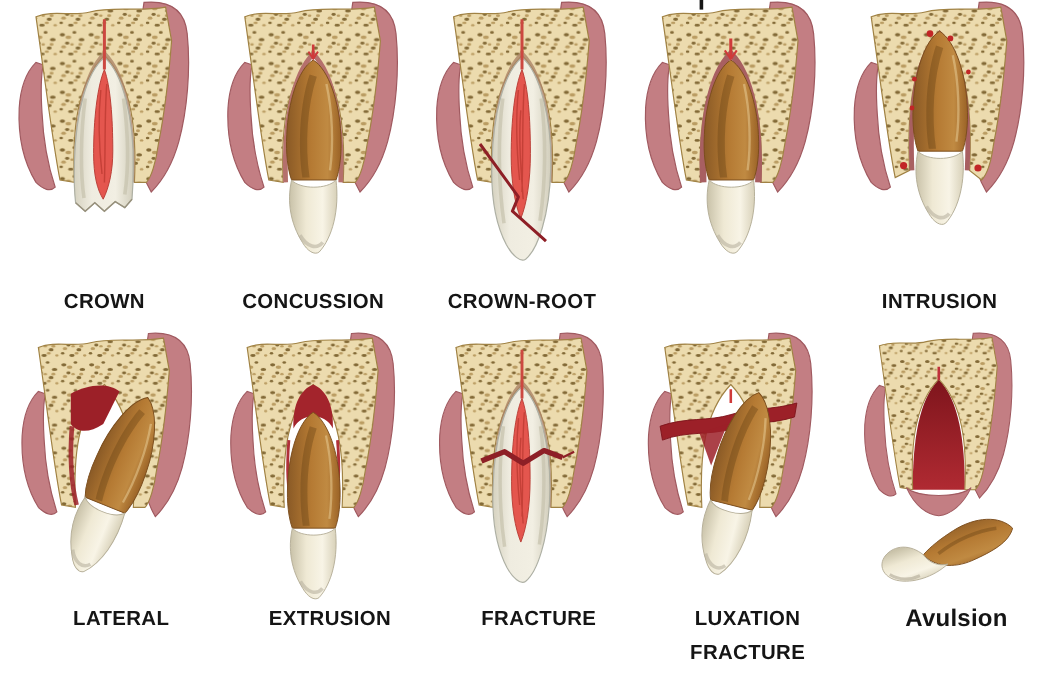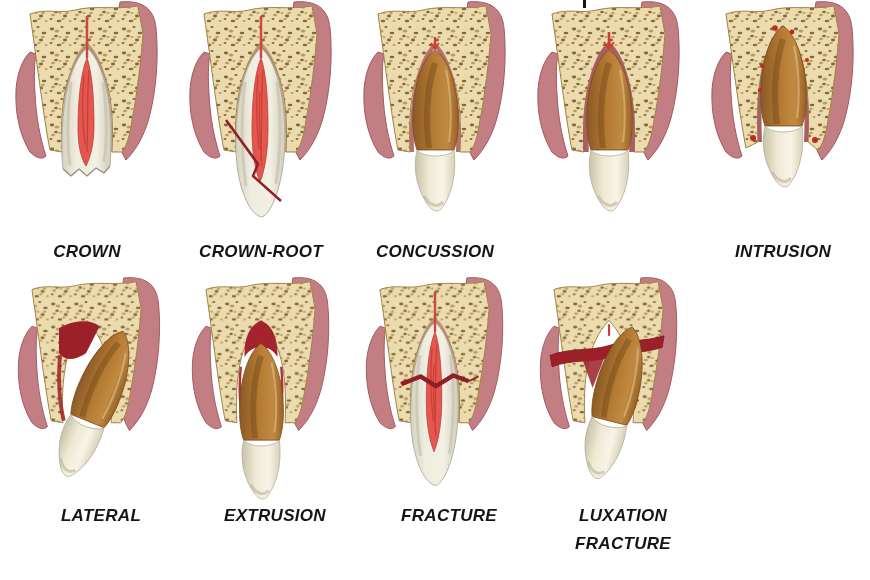--- a/index.html
+++ b/index.html
@@ -1,21 +1,21 @@
 <!DOCTYPE html>
 <html><head>
 <meta charset="utf-8">
 <style>
   html,body{margin:0;padding:0;background:#ffffff;}
   .canvas{
     position:relative;width:870px;height:580px;background:#fff;overflow:hidden;
     font-family:"Liberation Sans","DejaVu Sans",sans-serif;
   }
   .top-mark{position:absolute;left:583px;top:0;width:3px;height:8px;background:#161616;}
-  .grid{position:absolute;left:0;top:0;width:870px;display:grid;grid-template-columns:repeat(5,174px);font-style:italic;}
+  .grid{position:absolute;left:0;top:0;width:870px;display:grid;grid-template-columns:repeat(5,174px);}
   figure.cell{margin:0;display:flex;flex-direction:column;align-items:center;height:276px;}
   figure.cell.r2{height:304px;}
   .cell svg{display:block;flex:0 0 auto;}
   figcaption.cap{
     margin-top:6px;text-align:center;font-weight:bold;font-size:17px;
     letter-spacing:.3px;color:#151515;line-height:28px;white-space:nowrap;
   }
   figure.cell.r2 figcaption.cap{margin-top:2px;margin-left:28px;}
   figcaption.cap span{display:block;}
   figcaption.cap.avulsion{font-size:20px;margin-top:12px;letter-spacing:.2px;}
@@ -131,43 +131,43 @@
       <figcaption class="cap">
         <span>CROWN</span>
       </figcaption>
     </figure>
 
     <figure class="cell">
       <svg width="174" height="232" viewBox="0 0 174 232">
         <use href="#gumL"></use>
         <use href="#gumR"></use>
         <use href="#boneStd"></use>
+        <use href="#rimArch" stroke="#b5706c" stroke-width="4"></use>
+        <use href="#toothWhole"></use>
+        <g>
+          <path d="M87 37 L87 49" stroke="#cf3a3a" stroke-width="2.2" fill="none"></path>
+          <path d="M83 43 L87 49 L91 43" stroke="#cf3a3a" stroke-width="1.6" fill="none"></path>
+        </g>
+      </svg>
+      <figcaption class="cap">
+        <span>CONCUSSION</span>
+      </figcaption>
+    </figure>
+
+    <figure class="cell">
+      <svg width="174" height="232" viewBox="0 0 174 232">
+        <use href="#gumL"></use>
+        <use href="#gumR"></use>
+        <use href="#boneStd"></use>
         <use href="#rimArch" stroke="#ab8468" stroke-width="4" opacity="0.8"></use>
         <use href="#toothXsec"></use>
         <path d="M52 120 L84 164 L79 176 L107 201" fill="none" stroke="#8e1f26" stroke-width="2.5" stroke-linejoin="round"></path>
       </svg>
       <figcaption class="cap">
         <span>CROWN-ROOT</span>
-      </figcaption>
-    </figure>
-
-    <figure class="cell">
-      <svg width="174" height="232" viewBox="0 0 174 232">
-        <use href="#gumL"></use>
-        <use href="#gumR"></use>
-        <use href="#boneStd"></use>
-        <use href="#rimArch" stroke="#b5706c" stroke-width="4"></use>
-        <use href="#toothWhole"></use>
-        <g>
-          <path d="M87 37 L87 49" stroke="#cf3a3a" stroke-width="2.2" fill="none"></path>
-          <path d="M83 43 L87 49 L91 43" stroke="#cf3a3a" stroke-width="1.6" fill="none"></path>
-        </g>
-      </svg>
-      <figcaption class="cap">
-        <span>CONCUSSION</span>
       </figcaption>
     </figure>
 
     <figure class="cell">
       <svg width="174" height="232" viewBox="0 0 174 232">
         <use href="#gumL"></use>
         <use href="#gumR"></use>
         <use href="#boneStd"></use>
         <use href="#rimArch" stroke="#a85f61" stroke-width="5.5"></use>
         <use href="#toothWhole"></use>
@@ -262,15 +262,36 @@
         <g transform="rotate(14 87 150)">
           <use href="#toothWhole"></use>
         </g>
       </svg>
       <figcaption class="cap">
         <span>LUXATION</span>
         <span>FRACTURE</span>
       </figcaption>
     </figure>
 
+    <figure class="cell r2">
+      <svg width="174" height="224" viewBox="0 0 174 232" preserveAspectRatio="xMidYMin meet">
+        <g transform="translate(8,0) scale(0.9)">
+          <path d="M87 46 C68 66 62 104 62 152 L112 152 C112 104 106 66 87 46 Z" fill="url(#sockG)"></path>
+          <use href="#gumL"></use>
+          <use href="#gumR"></use>
+          <use href="#boneStd"></use>
+          <path d="M56 150 C64 168 76 176 87 177 C98 176 110 167 118 150 C108 160 66 160 56 150 Z" fill="#c37e83" stroke="#a05a60" stroke-width="1"></path>
+          <path d="M87 34 L87 47" stroke="#c0303a" stroke-width="2.5" fill="none"></path>
+        </g>
+        <g>
+          <path d="M150 170 C139 159 118 160 99 172 C88 179 79 186 73 193 C82 203 99 205 115 198 C133 190 147 182 150 170 Z" fill="url(#rootGd)" stroke="#7a4c1c" stroke-width="0.8"></path>
+          <path d="M136 170 C120 172 101 180 86 192" fill="none" stroke="#5f3c12" stroke-width="3" opacity="0.35"></path>
+          <path d="M73 193 C62 184 48 184 40 194 C34 202 38 212 50 215 C64 218 82 212 94 201 C86 203 78 200 73 193 Z" fill="url(#crownGd)" stroke="#b4ad96" stroke-width="0.8"></path>
+          <path d="M44 210 C52 215 62 215 70 211" fill="none" stroke="#b9b2a0" stroke-width="2.5" opacity="0.7"></path>
+        </g>
+      </svg>
+      <figcaption class="cap avulsion">
+        <span>Avulsion</span>
+      </figcaption>
+    </figure>
 
   </div>
 </div>
 
 </body></html>

